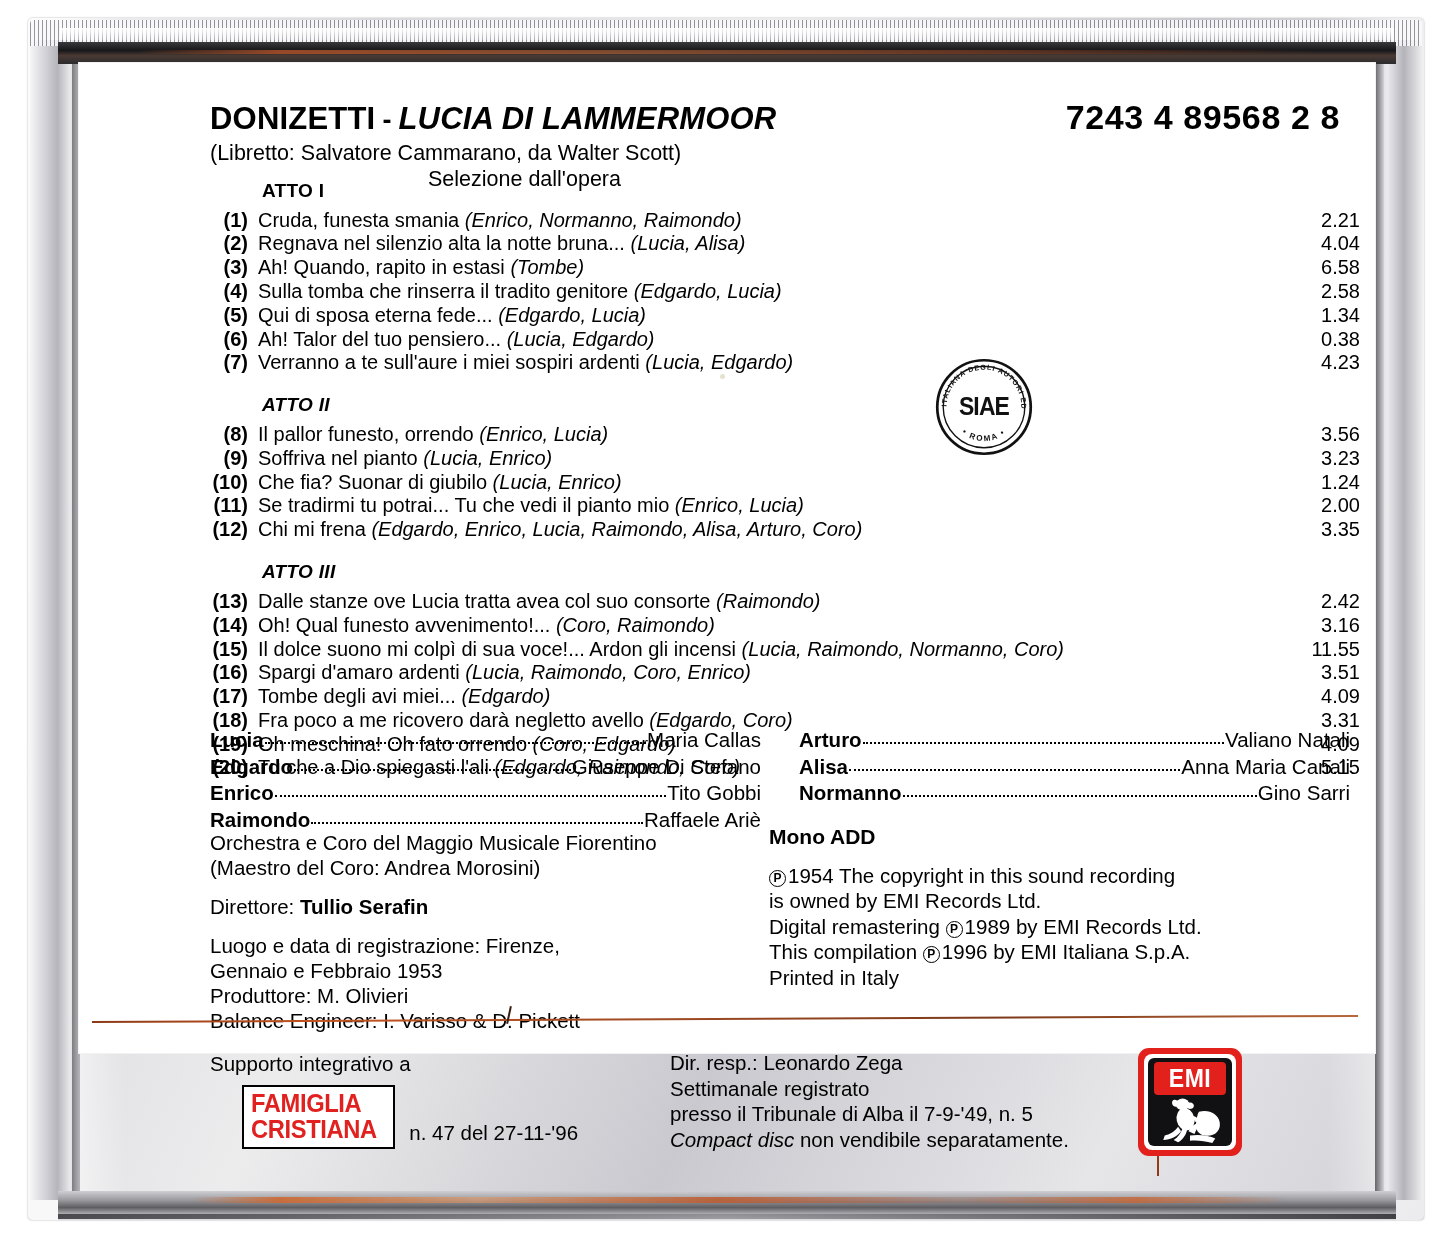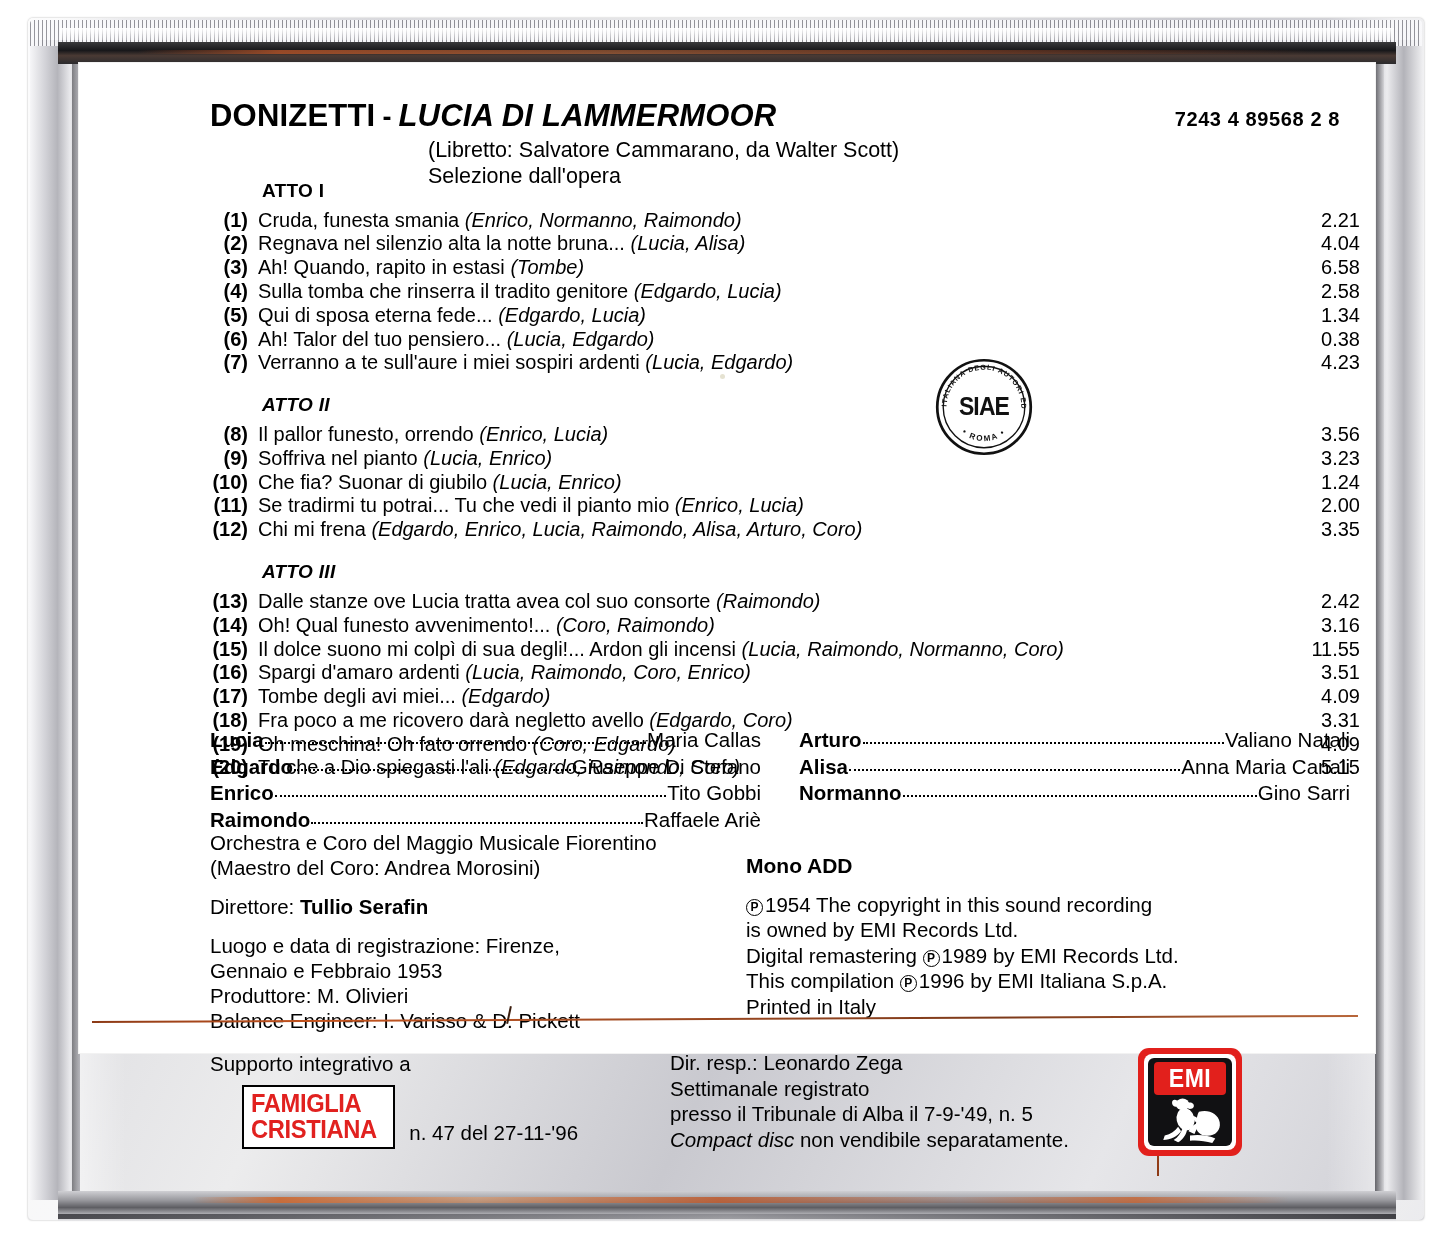--- a/index.html
+++ b/index.html
@@ -97,22 +97,22 @@
   .hdr { position:absolute; left:132px; top:36px; width:1130px; }
   .hdr-row { display:flex; align-items:baseline; justify-content:space-between; }
   .composer {
     font-size: 31px; font-weight: 800; letter-spacing: .2px;
     font-family:"Liberation Sans", sans-serif;
   }
   .sep-dot { font-size:27px; font-weight:800; padding:0 7px; }
   .work-title {
     font-size: 31px; font-weight: 800; font-style: italic; letter-spacing:.2px;
   }
-  .catalog { font-size: 20px; font-weight: 700; letter-spacing: .6px; white-space:nowrap; }
-  .sub1 { margin-top: 4px; margin-left: 218px; font-size: 21.5px; }
+  .catalog { font-size: 34px; font-weight: 700; letter-spacing: .6px; white-space:nowrap; }
+  .sub1 { margin-top: 4px; font-size: 21.5px; }
   .sub2 { margin-top: 1px; margin-left: 218px; font-size: 21.5px; }
 
   
   .tracks { position:absolute; left:132px; top:118px; width:1150px; }
   .act-head {
     font-size: 19px; font-weight: 800; font-style: italic;
     margin-left: 52px; letter-spacing:.3px;
   }
   .act-head.first { font-style: normal; }
   .track-group { margin-top: 6px; }
@@ -140,21 +140,21 @@
     border-bottom: 2.5px dotted #000; height: 12px;
   }
   .cast-actor { flex:none; }
 
   
   .credits-left { position:absolute; left:132px; top:768px; width:520px; font-size:20.5px; line-height:25px; }
   .credits-left .blk { margin-bottom: 14px; }
   .credits-left .blk:last-child { margin-bottom:0; }
   .cond b { font-weight:800; }
 
-  .credits-right { position:absolute; left:668px; top:762px; width:470px; font-size:20.5px; line-height:25.5px;margin-top:29px; }
+  .credits-right { position:absolute; left:691px; top:762px; width:470px; font-size:20.5px; line-height:25.5px; }
   .mono-add { font-weight:800; margin-bottom:13px; font-size:21px; }
   .pglyph {
     display:inline-block; width:17px; height:17px; line-height:15px;
     border:1.4px solid #000; border-radius:50%; text-align:center;
     font-size:12px; font-weight:600; vertical-align:1px; margin-right:2px;
   }
 
   
   .hr-orange {
     position:absolute; left:14px; top:956px; width:1266px; height:2px;
@@ -334,21 +334,21 @@
               <span class="trk-title"><span>Dalle stanze ove Lucia tratta avea col suo consorte </span><i>(Raimondo)</i></span>
               <span class="trk-time">2.42</span>
             </div>
           <div class="trk">
               <span class="trk-num">(14)</span>
               <span class="trk-title"><span>Oh! Qual funesto avvenimento!... </span><i>(Coro, Raimondo)</i></span>
               <span class="trk-time">3.16</span>
             </div>
           <div class="trk">
               <span class="trk-num">(15)</span>
-              <span class="trk-title"><span>Il dolce suono mi colpì di sua degli!... Ardon gli incensi </span><i>(Lucia, Raimondo, Normanno, Coro)</i></span>
+              <span class="trk-title"><span>Il dolce suono mi colpì di sua voce!... Ardon gli incensi </span><i>(Lucia, Raimondo, Normanno, Coro)</i></span>
               <span class="trk-time">11.55</span>
             </div>
           <div class="trk">
               <span class="trk-num">(16)</span>
               <span class="trk-title"><span>Spargi d'amaro ardenti </span><i>(Lucia, Raimondo, Coro, Enrico)</i></span>
               <span class="trk-time">3.51</span>
             </div>
           <div class="trk">
               <span class="trk-num">(17)</span>
               <span class="trk-title"><span>Tombe degli avi miei... </span><i>(Edgardo)</i></span>

